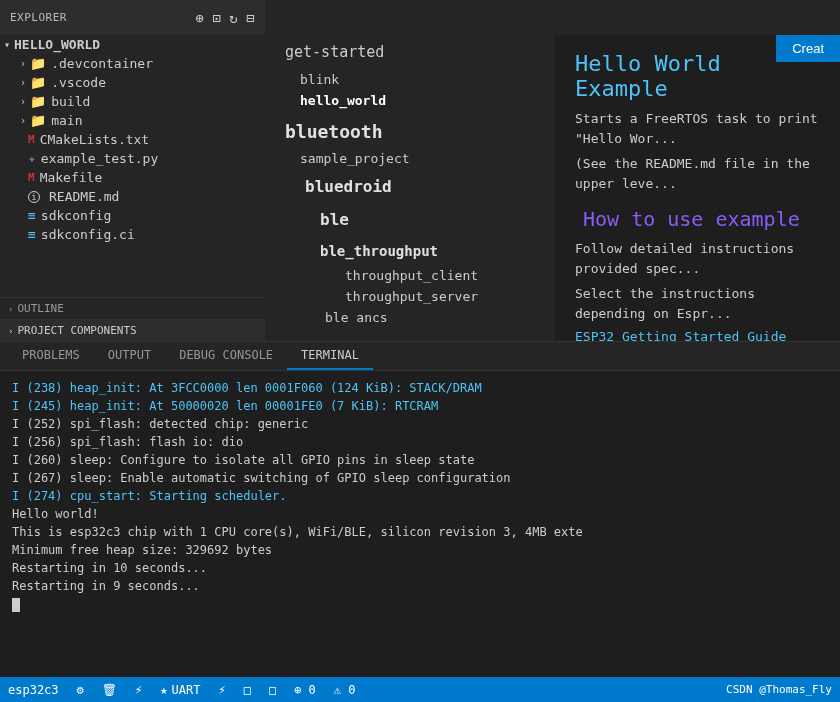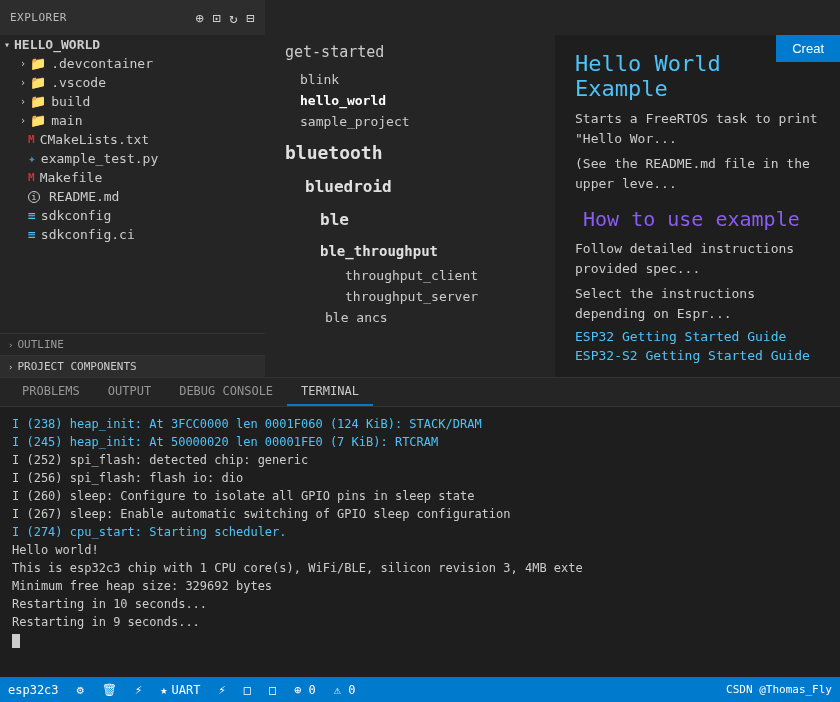--- a/index.html
+++ b/index.html
@@ -220,21 +220,21 @@
       padding: 6px 16px;
       font-size: 13px;
       cursor: pointer;
       position: absolute;
       top: 0;
       right: 0;
     }
 
     
     .bottom-area {
-      height: 300px;
+      height: 336px;
       background: #1e1e1e;
       border-top: 1px solid #333;
       display: flex;
       flex-direction: column;
       flex-shrink: 0;
     }
     .panel-tabs {
       display: flex;
       background: #252526;
       border-bottom: 1px solid #333;
@@ -396,23 +396,23 @@
     </div>
   </div>
 
   <div class="center-panel">
 
     <div class="esp-list">
 
       <div class="esp-list-item" style="font-size:15px; padding: 8px 20px;">get-started</div>
       <div class="esp-list-item sub">blink</div>
       <div class="esp-list-item sub selected" style="font-weight:bold; color:#fff">hello_world</div>
+      <div class="esp-list-item category">bluetooth</div>
+
       <div class="esp-list-item sub">sample_project</div>
-
-      <div class="esp-list-item category">bluetooth</div>
 
       <div class="esp-list-item category" style="font-size:16px; padding:8px 20px 6px 40px">bluedroid</div>
 
       <div class="esp-list-item category" style="font-size: 16px; padding: 8px 20px 6px 55px;">ble</div>
 
       <div class="esp-list-item category" style="font-size: 14px; padding: 8px 20px 6px 55px;">ble_throughput</div>
       <div class="esp-list-item sub" style="padding-left:80px">throughput_client</div>
       <div class="esp-list-item sub" style="padding-left:80px">throughput_server</div>
 
       <div class="esp-list-item sub" style="padding-left:60px">ble ancs</div>

